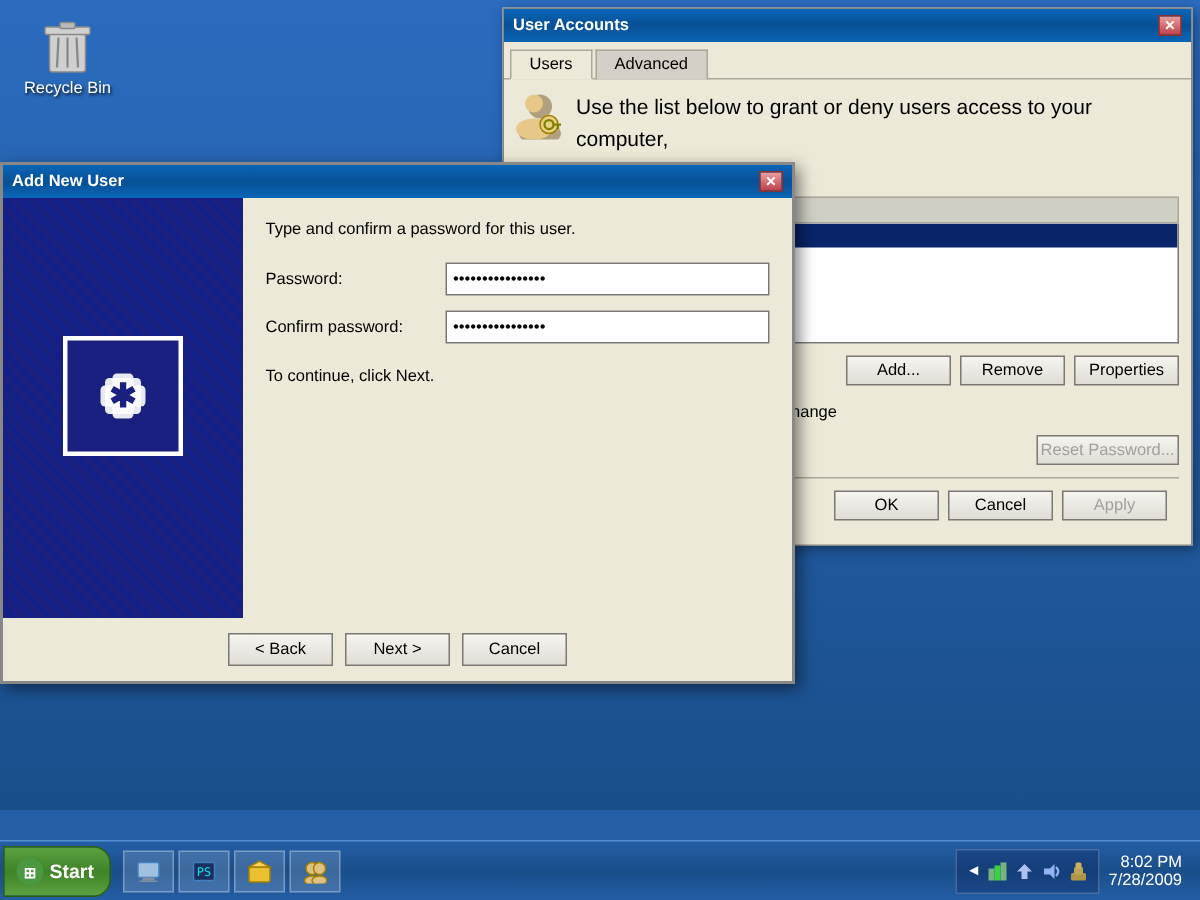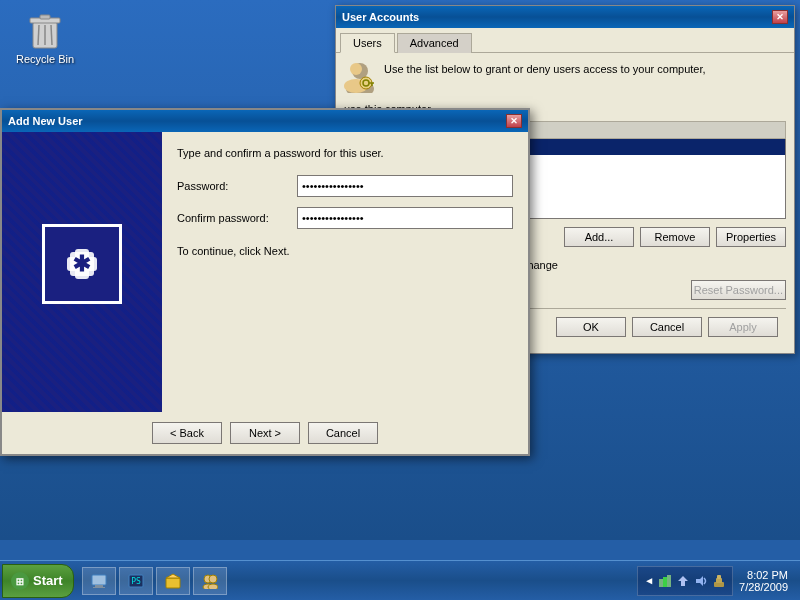--- a/index.html
+++ b/index.html
@@ -110,21 +110,21 @@
       align-items: flex-start;
       margin-bottom: 10px;
     }
     .ua-header-icon {
       width: 32px;
       height: 32px;
       margin-right: 8px;
       flex-shrink: 0;
     }
     .ua-header-text {
-      font-size: 11px;
+      font-size: 14px;
       line-height: 1.5;
     }
     .ua-group-header {
       background: #d0cfc4;
       border: 1px solid #aca899;
       padding: 2px 6px;
       font-size: 11px;
       font-weight: bold;
     }
     .ua-group-list {

